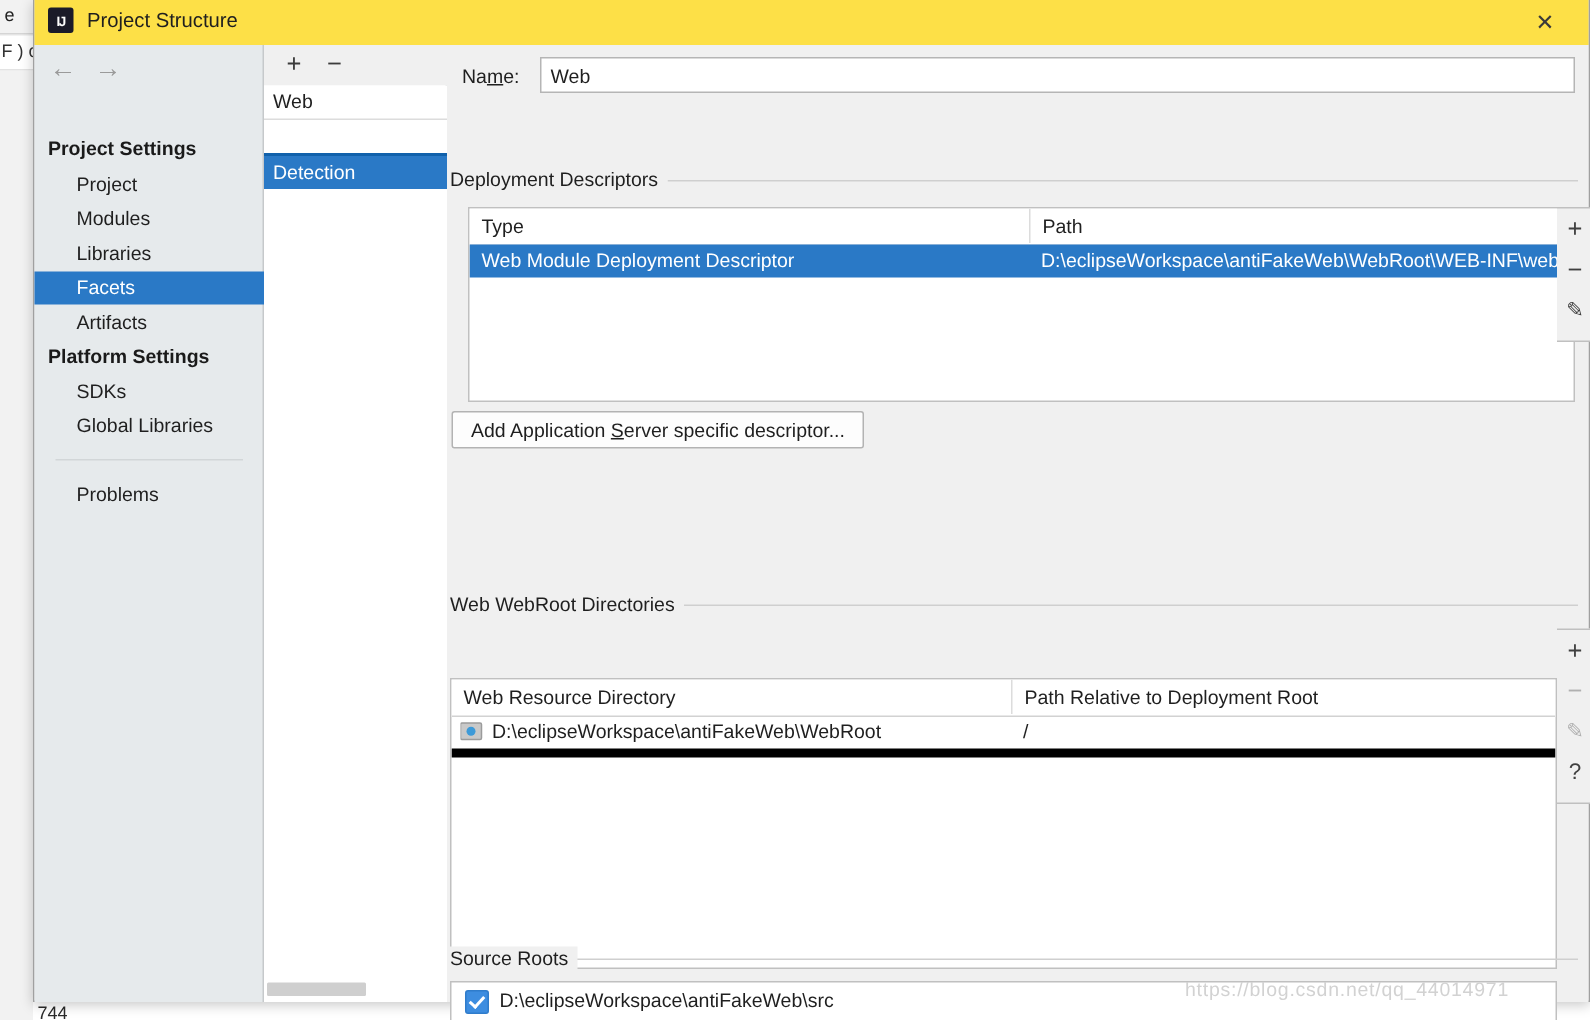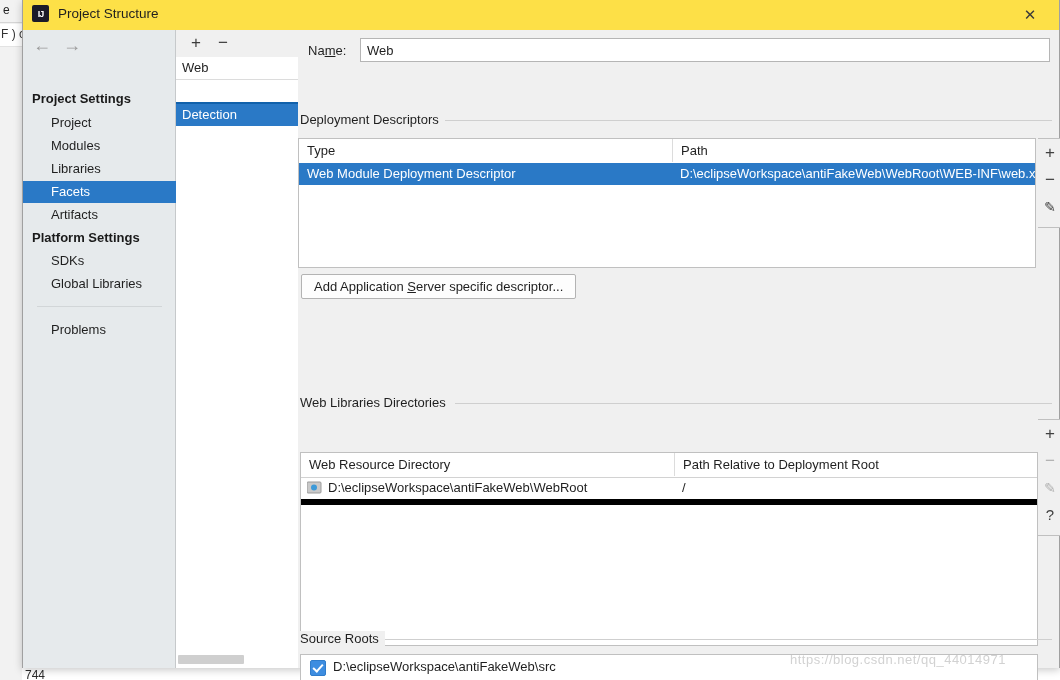--- a/index.html
+++ b/index.html
@@ -201,41 +201,41 @@
       <div class="name-label">
         <span>Na</span><u>m</u><span>e:</span>
       </div>
       <input class="name-input" value="Web" style="">
 
       <div class="group" style="left:2px;top:82px;width:752px;height:12px;">
         <span class="group-title">Deployment Descriptors</span>
         <div class="group-line" style="left:145px;width:607px;"></div>
       </div>
 
-      <div class="table" style="left:0;top:108px;width:738px;height:130px;">
+      <div class="table" style="left:14px;top:108px;width:738px;height:130px;">
         <div class="th-row">
           <div class="th first" style="left:0;width:373px;">Type</div>
           <div class="th" style="left:373px;width:365px;">Path</div>
         </div>
         <div class="tr sel" style="top:24px;">
           <div class="td" style="left:0;width:373px;">Web Module Deployment Descriptor</div>
           <div class="td" style="left:373px;width:365px;">D:\eclipseWorkspace\antiFakeWeb\WebRoot\WEB-INF\web.xml</div>
         </div>
       </div>
 
       <div class="sidebtns" style="left:740px;top:108px;width:25px;height:90px;">
         <div class="sbtn" style="top:0;">+</div>
         <div class="sbtn" style="top:27px;">−</div>
         <div class="sbtn" style="top:54px;font-size:14px;">✎</div>
       </div>
 
       <button class="btn" style="left:3px;top:244px;"><span>Add Application </span><u>S</u><span>erver specific descriptor...</span></button>
 
       <div class="group" style="left:2px;top:365px;width:752px;height:12px;">
-        <span class="group-title">Web Libraries Directories</span>
+        <span class="group-title">Web WebRoot Directories</span>
         <div class="group-line" style="left:155px;width:597px;"></div>
       </div>
 
       <div class="table" style="left:2px;top:389px;width:738px;height:194px;margin-top:33px;">
         <div class="th-row">
           <div class="th first" style="left:0;width:373px;">Web Resource Directory</div>
           <div class="th" style="left:373px;width:365px;">Path Relative to Deployment Root</div>
         </div>
         <div class="tr plain" style="top:24px;">
           <div class="td" style="left:0;width:373px;padding-left:27px;">

